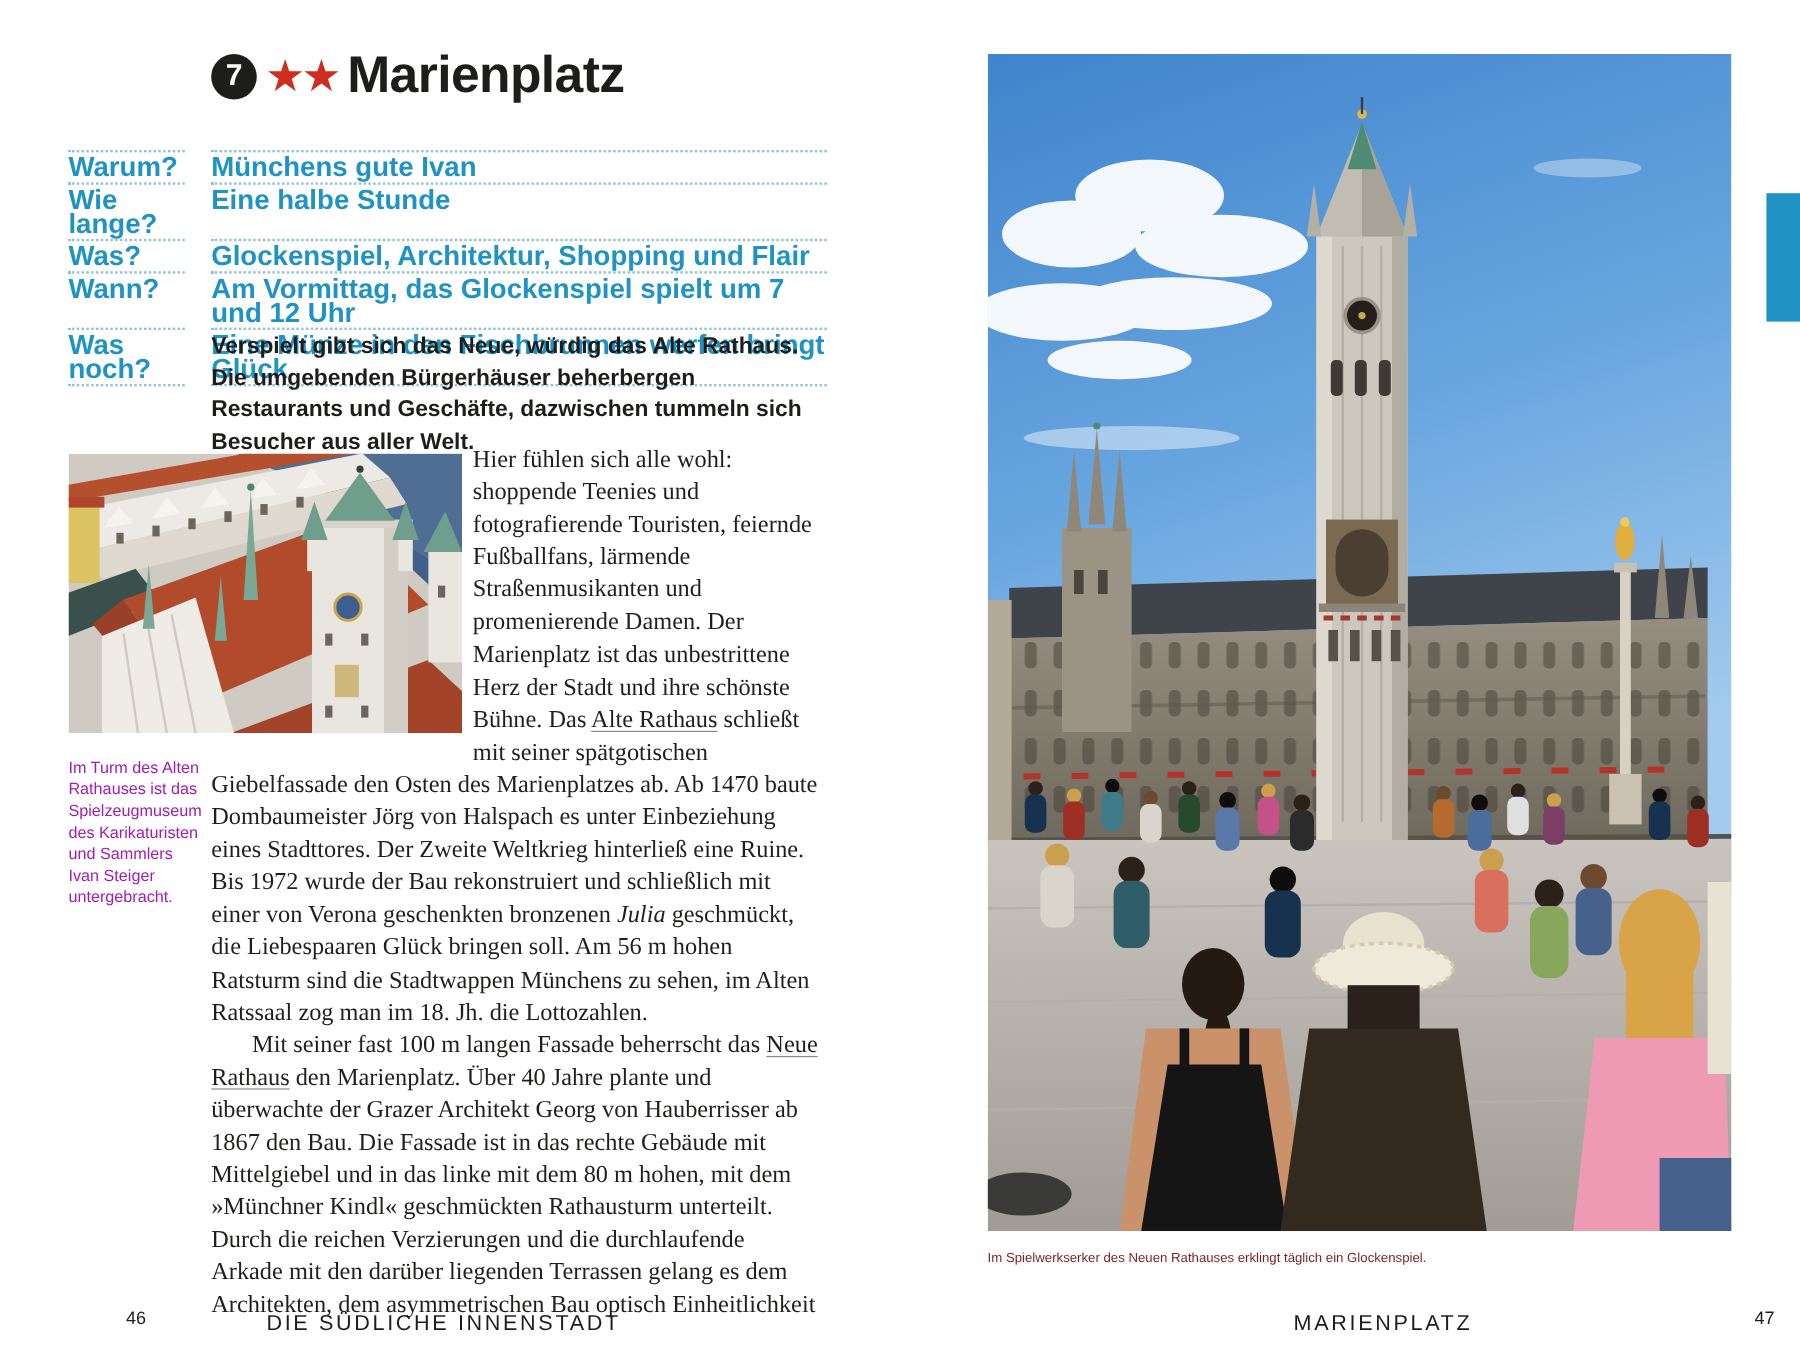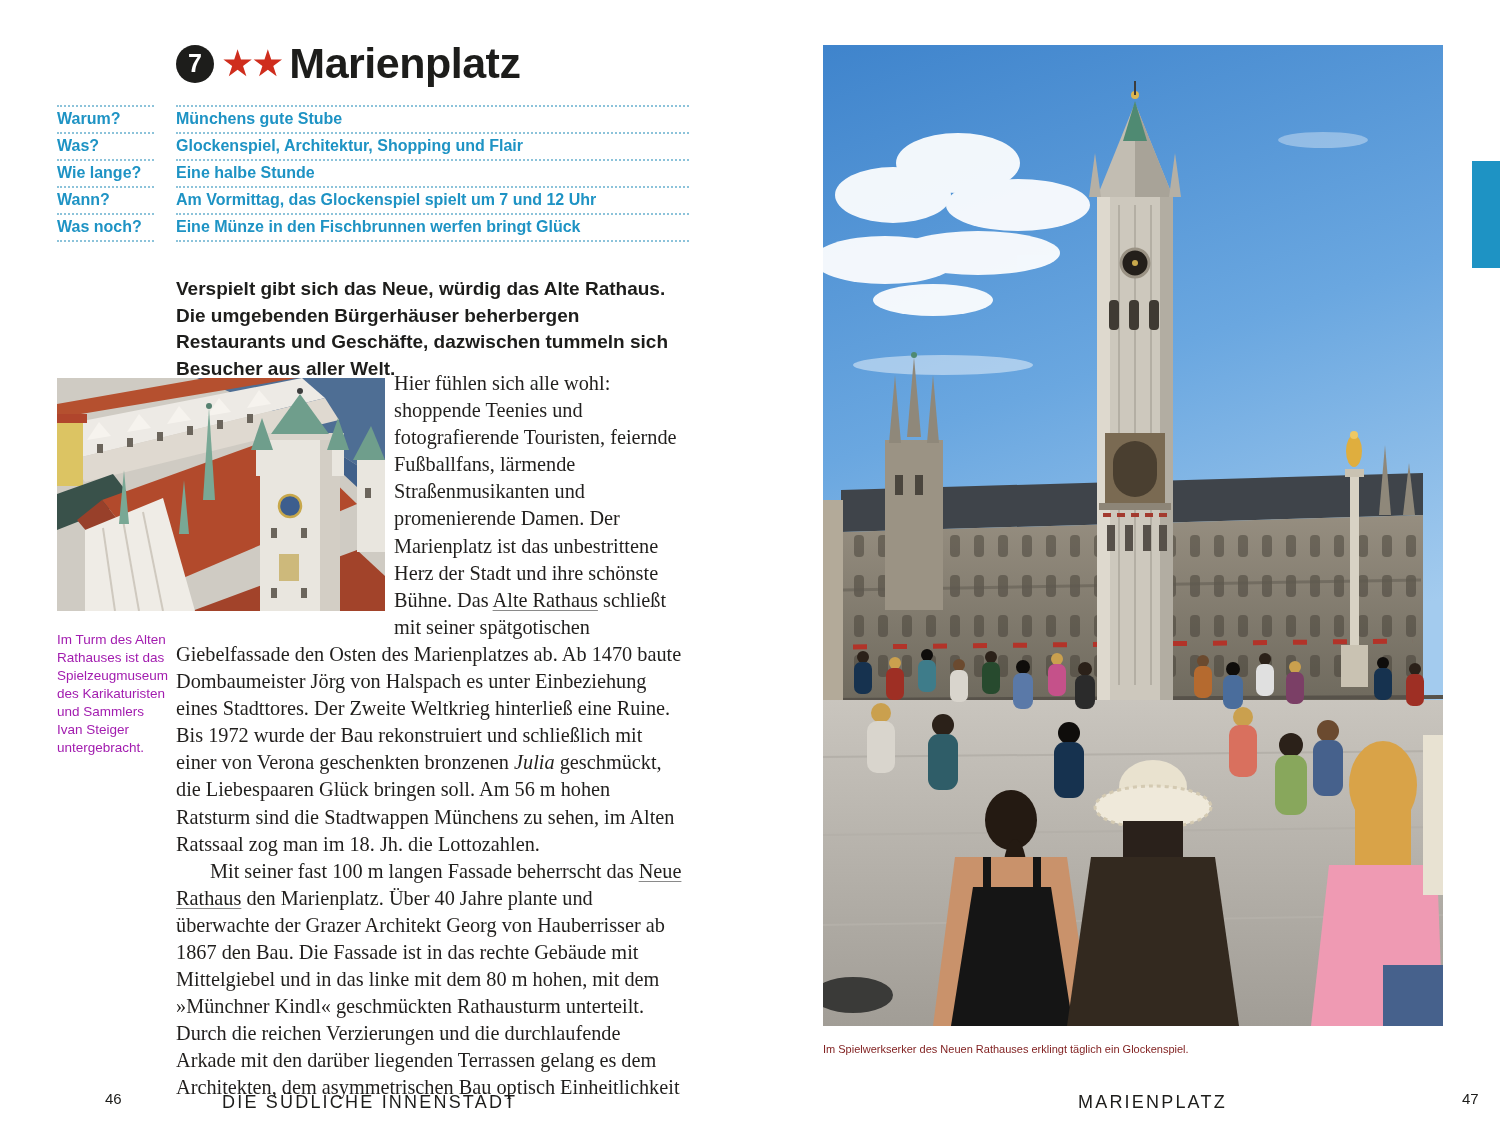--- a/index.html
+++ b/index.html
@@ -8,21 +8,21 @@
 
   
   .title-row{position:absolute;left:176px;top:42px;display:flex;align-items:center;}
   .badge{width:38px;height:38px;border-radius:50%;background:#1d1d1b;color:#fff;
          display:flex;align-items:center;justify-content:center;
          font-size:25px;font-weight:700;margin-right:7px;}
   .stars{color:#cf2d1d;font-size:37px;letter-spacing:-3px;margin-right:8px;line-height:1;}
   .page-title{font-size:43px;font-weight:700;letter-spacing:-0.5px;line-height:1;}
 
   
-  .facts{position:absolute;left:57px;top:105px;width:632px;font-weight:700;font-size:16px;}
+  .facts{position:absolute;left:57px;top:125px;width:632px;font-weight:700;font-size:23px;}
   .fact-row{display:flex;}
   .fact-row>div{border-top:2px dotted #8cc3da;padding:2px 0 3px;color:#1e93c4;line-height:20px;}
   .fact-row:last-child>div{border-bottom:2px dotted #8cc3da;}
   .fact-label{width:97px;margin-right:22px;flex:none;}
   .fact-value{flex:1;}
 
   
   .intro{position:absolute;left:176px;top:276px;width:516px;
          font-weight:700;font-size:19px;line-height:26.5px;color:#1d1d1b;}
 
@@ -62,29 +62,29 @@
 
   <div class="title-row">
     <div class="badge">7</div>
     <div class="stars">★★</div>
     <div class="page-title">Marienplatz</div>
   </div>
 
   <div class="facts">
     <div class="fact-row">
       <div class="fact-label">Warum?</div>
-      <div class="fact-value">Münchens gute Stube</div>
+      <div class="fact-value">Münchens gute Ivan</div>
+    </div>
+    <div class="fact-row">
+      <div class="fact-label">Wie lange?</div>
+      <div class="fact-value">Eine halbe Stunde</div>
     </div>
     <div class="fact-row">
       <div class="fact-label">Was?</div>
       <div class="fact-value">Glockenspiel, Architektur, Shopping und Flair</div>
-    </div>
-    <div class="fact-row">
-      <div class="fact-label">Wie lange?</div>
-      <div class="fact-value">Eine halbe Stunde</div>
     </div>
     <div class="fact-row">
       <div class="fact-label">Wann?</div>
       <div class="fact-value">Am Vormittag, das Glockenspiel spielt um 7 und 12 Uhr</div>
     </div>
     <div class="fact-row">
       <div class="fact-label">Was noch?</div>
       <div class="fact-value">Eine Münze in den Fischbrunnen werfen bringt Glück</div>
     </div>
   </div>

